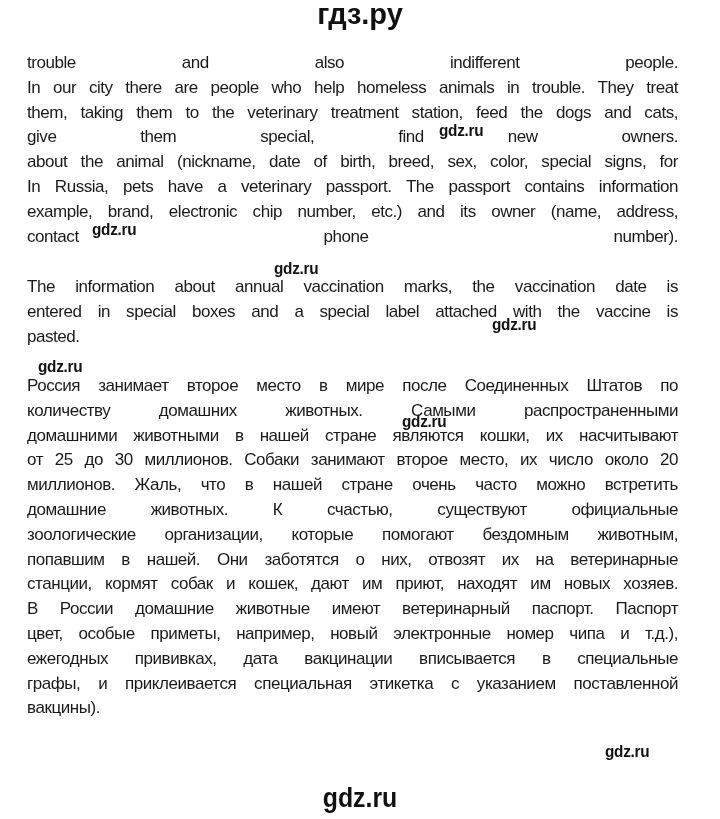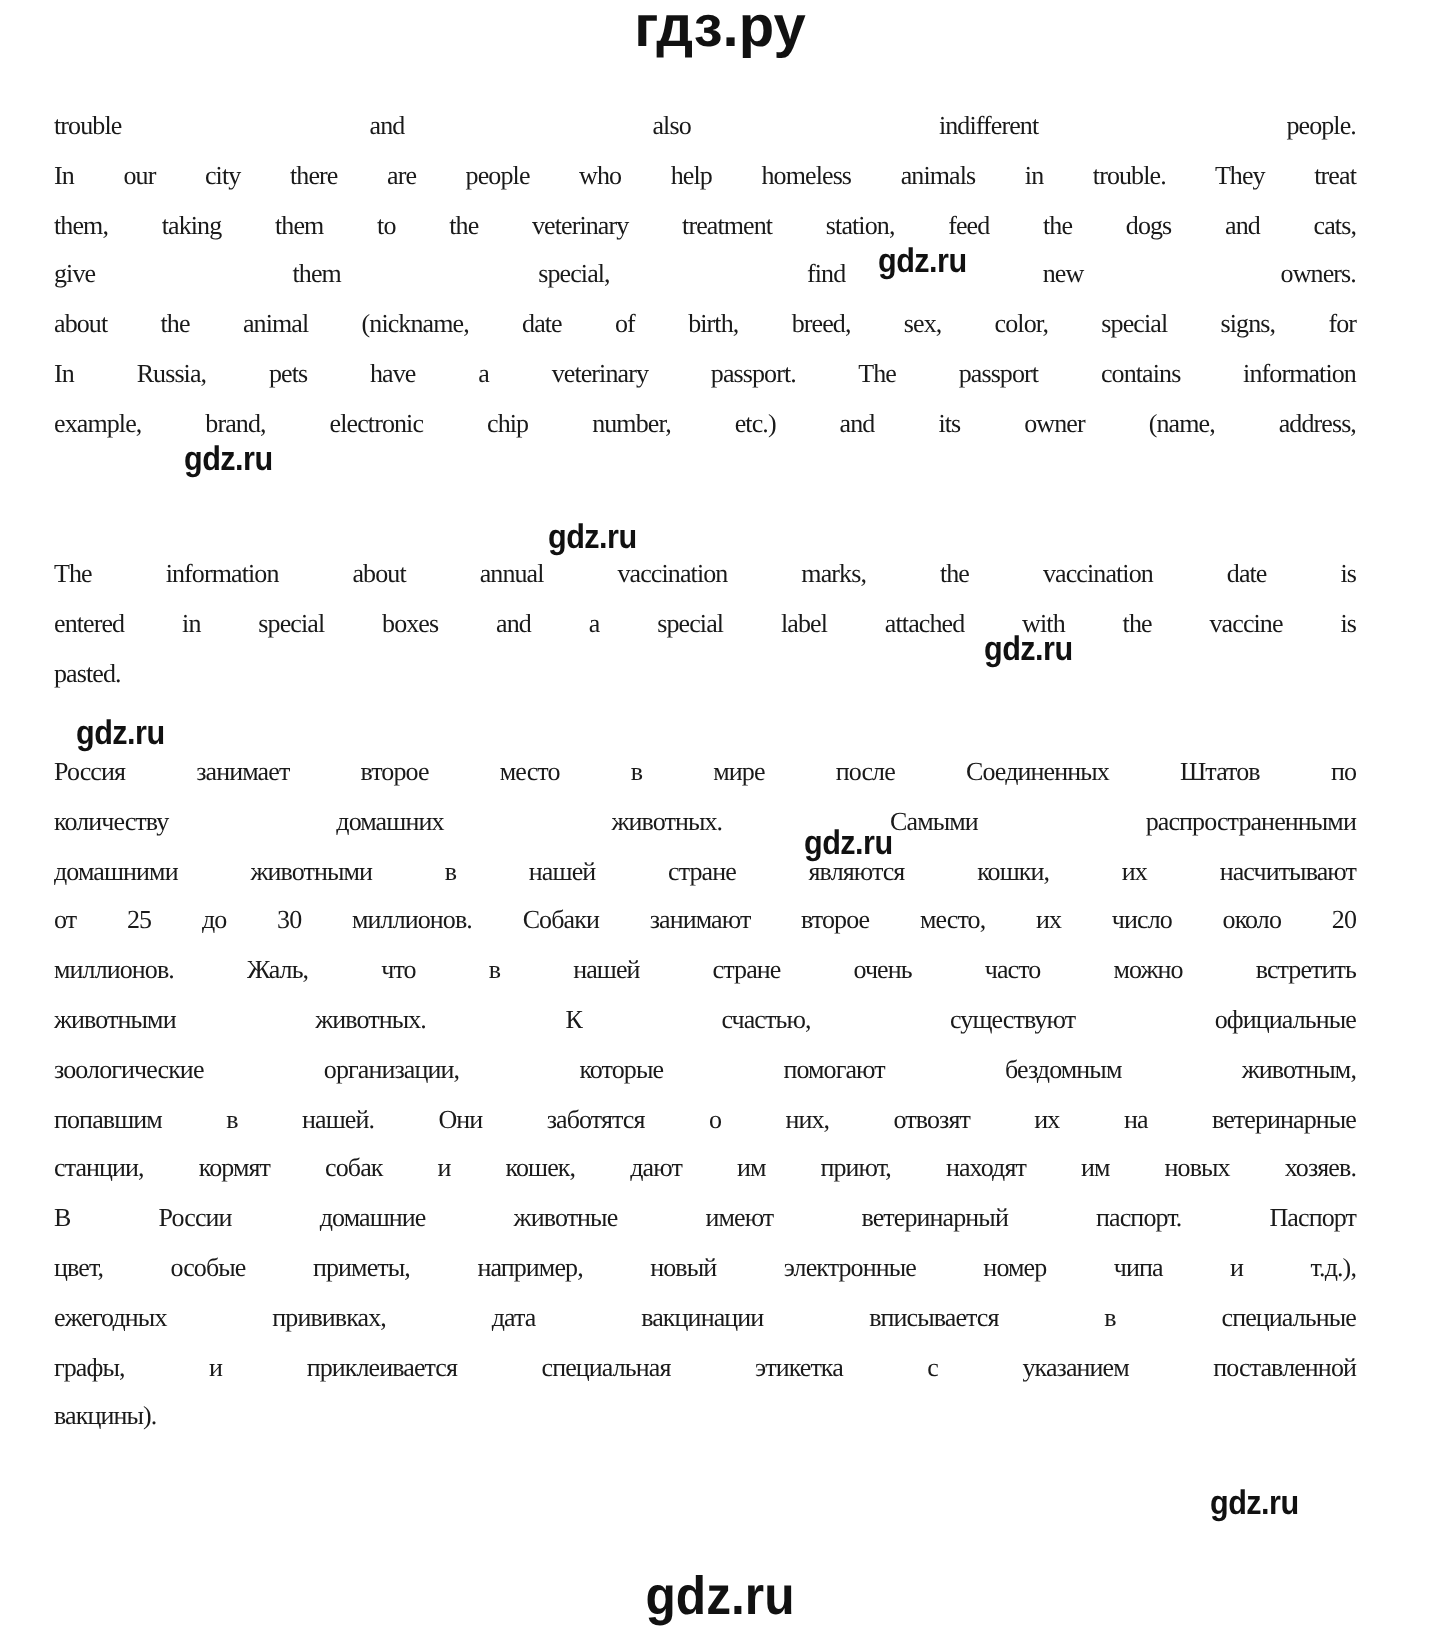--- a/index.html
+++ b/index.html
@@ -4,23 +4,23 @@
 <style>
   html, body { margin: 0; padding: 0; background: #ffffff; }
   body { width: 720px; height: 819px; position: relative; overflow: hidden;
          font-family: "Liberation Sans", "DejaVu Sans", sans-serif; color: #1a1a1a; }
   .header-brand { position: absolute; top: -2px; left: 0; width: 720px; text-align: center;
          font-family: "Liberation Sans", sans-serif; font-weight: bold; font-size: 29px;
          color: #111; letter-spacing: 0px; }
   .footer-brand { position: absolute; top: 783px; left: 0; width: 720px; text-align: center;
          font-family: "Liberation Sans", sans-serif; font-weight: bold; font-size: 27px;
          color: #111; transform: scaleX(0.92); }
-  .para { position: absolute; left: 27px; width: 651px; font-size: 13px; line-height: 24.8px;
+  .para { position: absolute; left: 27px; width: 651px; font-size: 17px; line-height: 24.8px;
          text-align: justify; text-align-last: left; letter-spacing: -0.45px; word-spacing: 0px;
-         font-family: Liberation Serif, serif; }
+         font-family: Liberation Sans, sans-serif; }
   .line { display: block; white-space: nowrap; height: 24.8px; }
   .line.justify { display: flex; justify-content: space-between; }
   .line.fill { text-align: justify; text-align-last: justify; white-space: normal; }
   .wm { position: absolute; font-family: "Liberation Sans", sans-serif; font-weight: bold;
         font-size: 17px; color: #111; letter-spacing: -0.3px; transform: scaleX(0.9); transform-origin: left; }
 </style>
 </head>
 <body>
 
 <div class="header-brand">гдз.ру</div>
@@ -39,40 +39,45 @@
       <span>give</span>
       <span>them</span>
       <span>special,</span>
       <span>find</span>
       <span>new</span>
       <span>owners.</span>
     </div>
     <div class="line fill">about the animal (nickname, date of birth, breed, sex, color, special signs, for</div>
     <div class="line fill">In Russia, pets have a veterinary passport. The passport contains information</div>
     <div class="line fill">example, brand, electronic chip number, etc.) and its owner (name, address,</div>
+    <div class="line justify">
+      <span>contact</span>
+      <span>phone</span>
+      <span>number).</span>
+    </div>
   </div>
 <div class="para" id="p2" style="top:275px;">
     <div class="line fill">The information about annual vaccination marks, the vaccination date is</div>
     <div class="line fill">entered in special boxes and a special label attached with the vaccine is</div>
     <div class="line">pasted.</div>
   </div>
 <div class="para" id="p3" style="top:374px;">
     <div class="line fill">Россия занимает второе место в мире после Соединенных Штатов по</div>
     <div class="line justify">
       <span>количеству</span>
       <span>домашних</span>
       <span>животных.</span>
       <span>Самыми</span>
       <span>распространенными</span>
     </div>
     <div class="line fill">домашними животными в нашей стране являются кошки, их насчитывают</div>
     <div class="line fill">от 25 до 30 миллионов. Собаки занимают второе место, их число около 20</div>
     <div class="line fill">миллионов. Жаль, что в нашей стране очень часто можно встретить</div>
     <div class="line justify">
-      <span>животными</span>
+      <span>домашние</span>
       <span>животных.</span>
       <span>К</span>
       <span>счастью,</span>
       <span>существуют</span>
       <span>официальные</span>
     </div>
     <div class="line fill">зоологические организации, которые помогают бездомным животным,</div>
     <div class="line fill">попавшим в нашей. Они заботятся о них, отвозят их на ветеринарные</div>
     <div class="line fill">станции, кормят собак и кошек, дают им приют, находят им новых хозяев.</div>
     <div class="line fill">В России домашние животные имеют ветеринарный паспорт. Паспорт</div>

